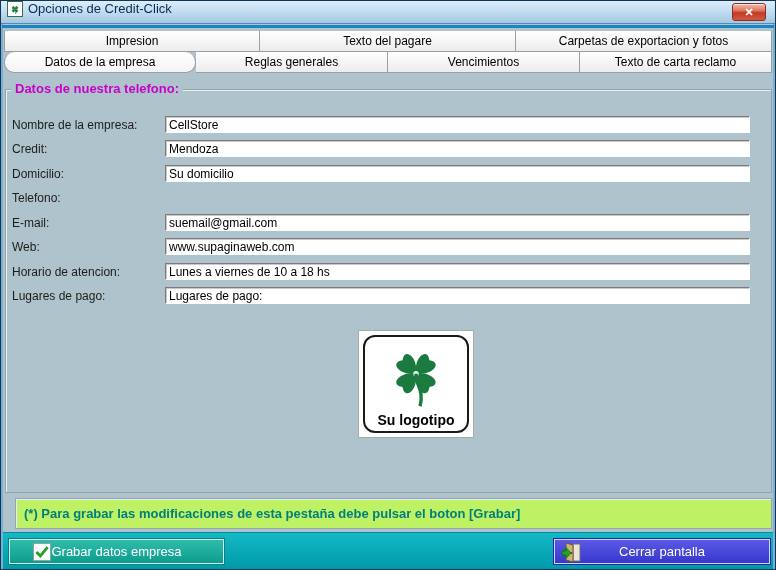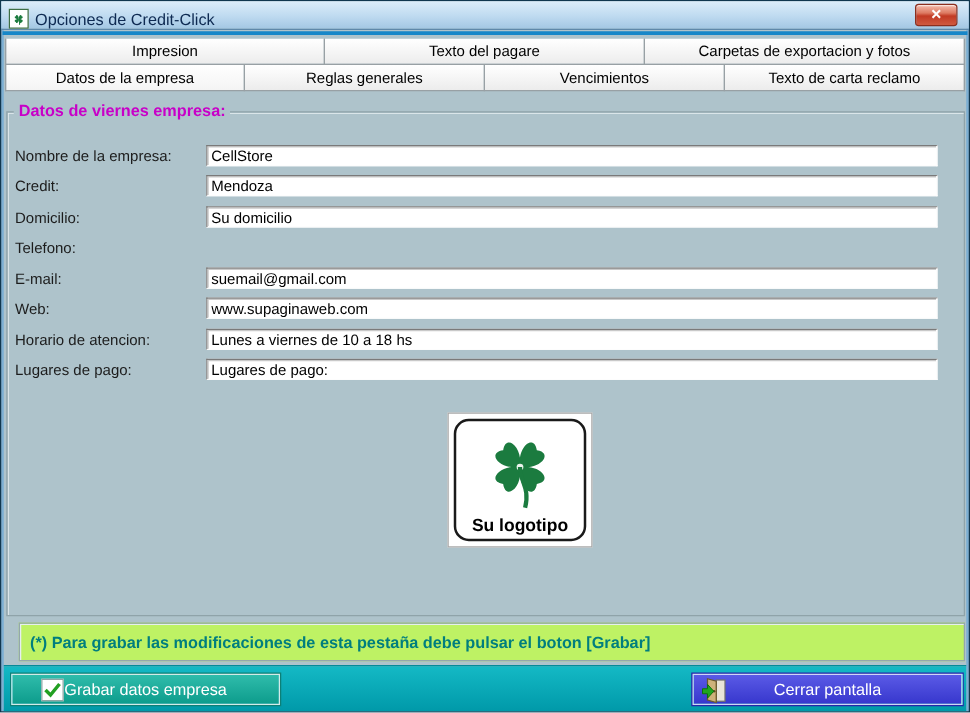--- a/index.html
+++ b/index.html
@@ -5,40 +5,40 @@
   * { margin:0; padding:0; box-sizing:border-box; }
   html,body { width:776px; height:570px; font-family:"Liberation Sans", sans-serif; }
 
   .window { position:relative; width:776px; height:570px; background:#aec3cb;
             border:1px solid #10374f;
             box-shadow: inset 2px 0 0 #7bafd4, inset -2px 0 0 #7bafd4, inset 0 -2px 0 #7bafd4; }
 
   
   .titlebar { position:absolute; top:0; left:0; right:0; height:23px;
               background:linear-gradient(#dcedfa, #bedaf0 55%, #a3c7e3);
-              border-bottom:1px solid #5e88a9; display:flex; align-items:flex-end; }
+              border-bottom:1px solid #5e88a9; display:flex; align-items:flex-start; }
   .title-icon { width:16px; height:16px; margin:0 5px 0 6px; background:#fff;
                 border:1px solid #3c6e46; display:flex; align-items:center; justify-content:center; }
   .title-text { font-size:13px; color:#0e2a52; }
   .accent-line { position:absolute; top:24px; left:1px; right:1px; height:3px; background:#1787c8; }
   .close-btn { position:absolute; right:9px; top:2px; width:34px; height:18px;
                background:linear-gradient(#f4bcae, #dd7a62 40%, #c23a24 55%, #cf5a40);
                border:1px solid #8c2f1e; border-radius:3px; color:#fff; font-size:11px;
                font-weight:bold; text-align:center; line-height:16px; cursor:pointer;
                box-shadow: inset 0 1px 0 rgba(255,255,255,.6); }
 
   
   .tabs { position:absolute; top:30px; left:3px; right:3px; }
   .tabrow { display:flex; }
   .tab { flex:1 1 25%; height:21px; line-height:20px; text-align:center; font-size:12px;
          color:#000; background:linear-gradient(#ffffff, #ececec);
          border-right:1px solid #98a0a4; border-bottom:1px solid #98a0a4; cursor:pointer;
          white-space:nowrap; overflow:hidden; }
   .tab:first-child { border-left:1px solid #98a0a4; }
-  .tab.active { background:linear-gradient(#ffffff, #f4f4f4); }
+  .tab.active { background:linear-gradient(#ffffff, #f4f4f4);border-radius:10px; }
 
   
   .groupbox { position:absolute; left:4px; top:88px; width:767px; height:404px;
               border:1px solid #8fa3a9; box-shadow: inset 1px 1px 0 #e9f1f3; }
   .legend { position:absolute; top:-9px; left:5px; background:#aec3cb; padding:0 4px;
             color:#c800c8; font-weight:bold; font-size:13px; white-space:nowrap; }
 
   .frow { position:absolute; left:0; height:18px; width:100%; }
   .flabel { position:absolute; left:6px; top:2px; font-size:12px; color:#1c1c1c; white-space:nowrap; }
   .finput { position:absolute; left:159px; top:0; width:585px; height:17px;
@@ -106,21 +106,21 @@
     </div>
     <div class="tabrow">
       <div class="tab active">Datos de la empresa</div>
       <div class="tab">Reglas generales</div>
       <div class="tab">Vencimientos</div>
       <div class="tab">Texto de carta reclamo</div>
     </div>
   </div>
 
   <div class="groupbox">
-    <span class="legend">Datos de viernes empresa:</span>
+    <span class="legend">Datos de nuestra telefono:</span>
 
     <div class="frow" style="top:26px">
       <label class="flabel">Nombre de la empresa:</label>
       <input class="finput" type="text" spellcheck="false" value="CellStore" style="">
     </div>
     <div class="frow" style="top:50px">
       <label class="flabel">Credit:</label>
       <input class="finput" type="text" spellcheck="false" value="Mendoza" style="">
     </div>
     <div class="frow" style="top:75px">

